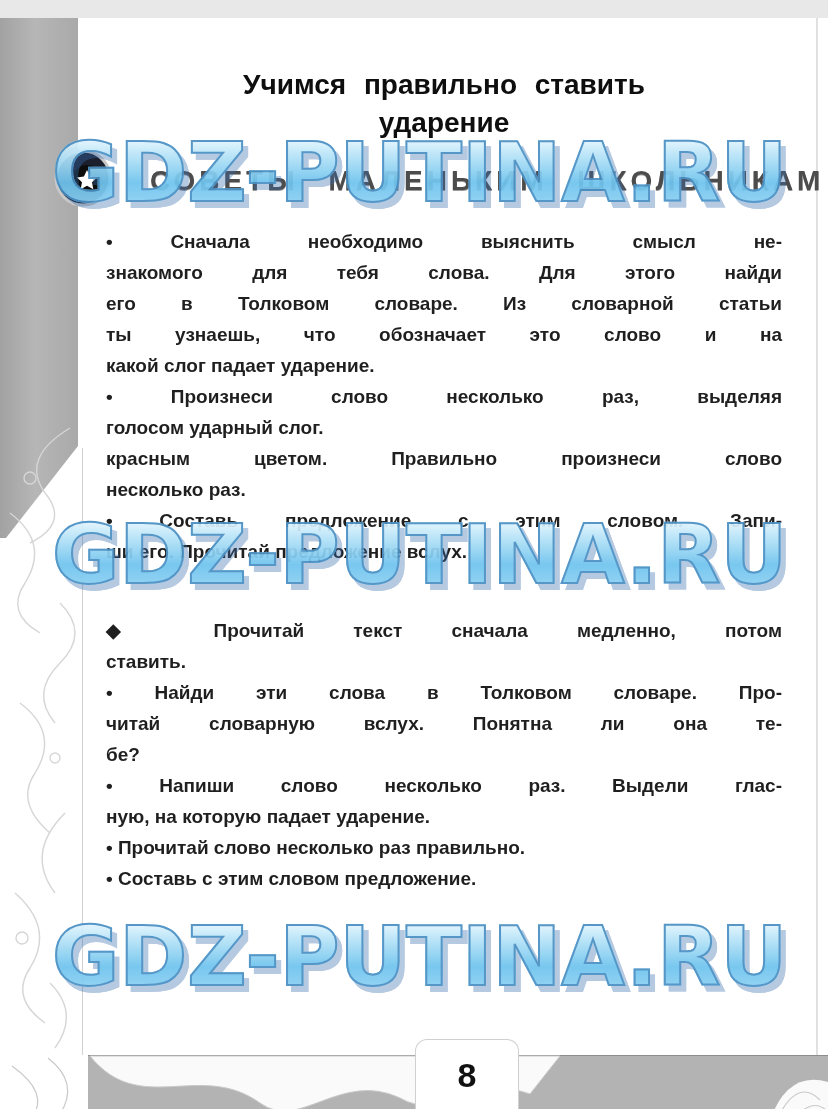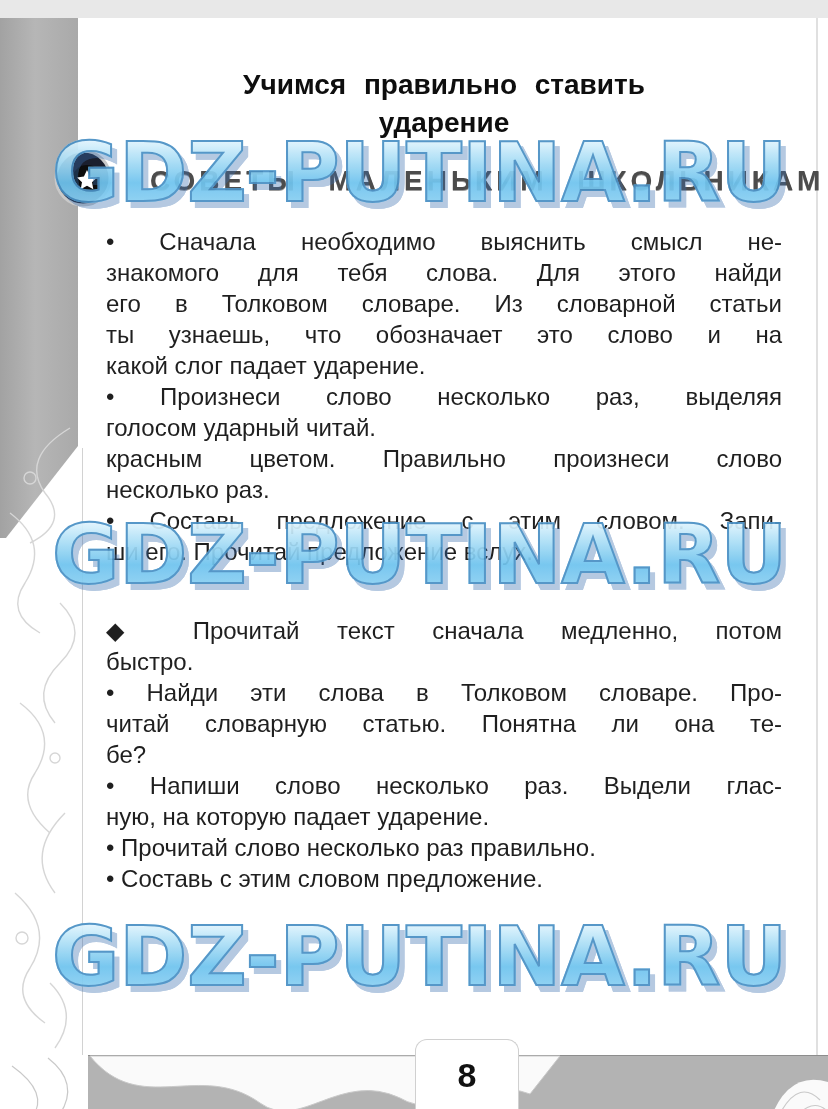--- a/index.html
+++ b/index.html
@@ -49,23 +49,24 @@
     font-weight:bold;font-size:28px;letter-spacing:4px;word-spacing:18px;
     color:#4c4c4c;z-index:2;white-space:nowrap;
     text-shadow:0 1px 0 #9c9c9c;
   }
   
   .body-text{
     position:absolute;left:106px;top:208px;width:676px;z-index:2;
     color:#1f1f1f;
   }
   .line{
-    height:31px;line-height:31px;font-size:24px;
+    height:31px;line-height:31px;font-size:19px;
     text-align:justify;text-align-last:justify;
     white-space:nowrap;
+    font-weight:bold;
   }
   .line.end{text-align-last:left;}
   .gap{height:48px;}
   
   .watermark{
     position:absolute;left:52px;width:780px;z-index:5;
     font-family:"DejaVu Sans",sans-serif;font-weight:bold;
     font-size:82px;line-height:1;letter-spacing:0;
     background:linear-gradient(180deg,#f0faff 4%,#b8e4f8 28%,#6ec3ee 62%,#9bd7f5 100%);
     -webkit-background-clip:text;background-clip:text;
@@ -126,30 +127,30 @@
 
   <div class="banner">СОВЕТЫ МАЛЕНЬКИМ ШКОЛЬНИКАМ</div>
 
   <div class="body-text">
     <div class="line">• Сначала необходимо выяснить смысл не-</div>
     <div class="line">знакомого для тебя слова. Для этого найди</div>
     <div class="line">его в Толковом словаре. Из словарной статьи</div>
     <div class="line">ты узнаешь, что обозначает это слово и на</div>
     <div class="line end">какой слог падает ударение.</div>
     <div class="line">• Произнеси слово несколько раз, выделяя</div>
-    <div class="line end">голосом ударный читай.</div>
+    <div class="line end">голосом ударный слог.</div>
     <div class="line">красным цветом. Правильно произнеси слово</div>
     <div class="line end">несколько раз.</div>
     <div class="line">• Составь предложение с этим словом. Запи-</div>
     <div class="line end">ши его. Прочитай предложение вслух.</div>
     <div class="gap"></div>
     <div class="line">◆ Прочитай текст сначала медленно, потом</div>
-    <div class="line end">быстро.</div>
+    <div class="line end">ставить.</div>
     <div class="line">• Найди эти слова в Толковом словаре. Про-</div>
-    <div class="line">читай словарную статью. Понятна ли она те-</div>
+    <div class="line">читай словарную вслух. Понятна ли она те-</div>
     <div class="line end">бе?</div>
     <div class="line">• Напиши слово несколько раз. Выдели глас-</div>
     <div class="line end">ную, на которую падает ударение.</div>
     <div class="line end">• Прочитай слово несколько раз правильно.</div>
     <div class="line end">• Составь с этим словом предложение.</div>
   </div>
 
   <div class="watermark wm1">GDZ-PUTINA.RU</div>
   <div class="watermark wm2">GDZ-PUTINA.RU</div>
   <div class="watermark wm3">GDZ-PUTINA.RU</div>

